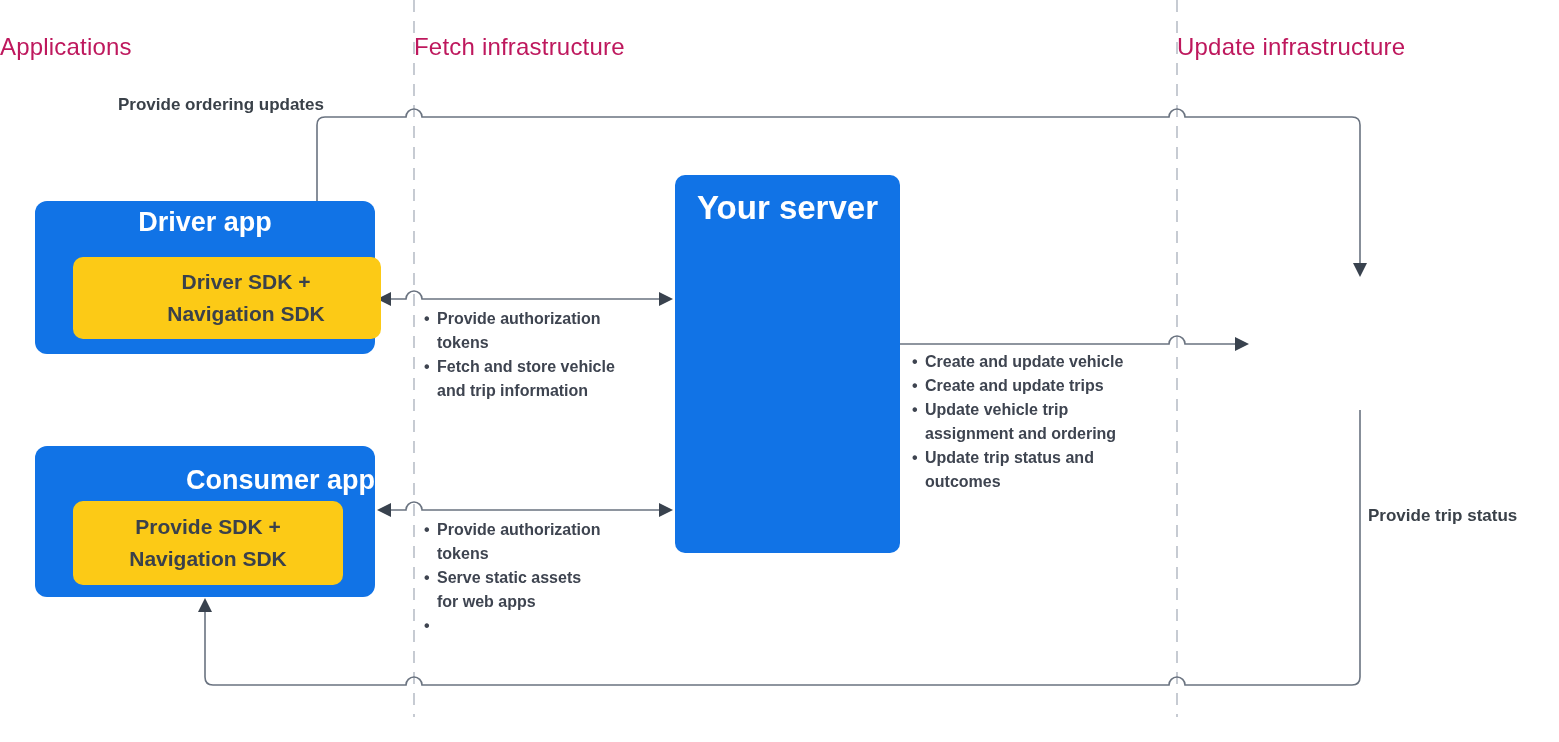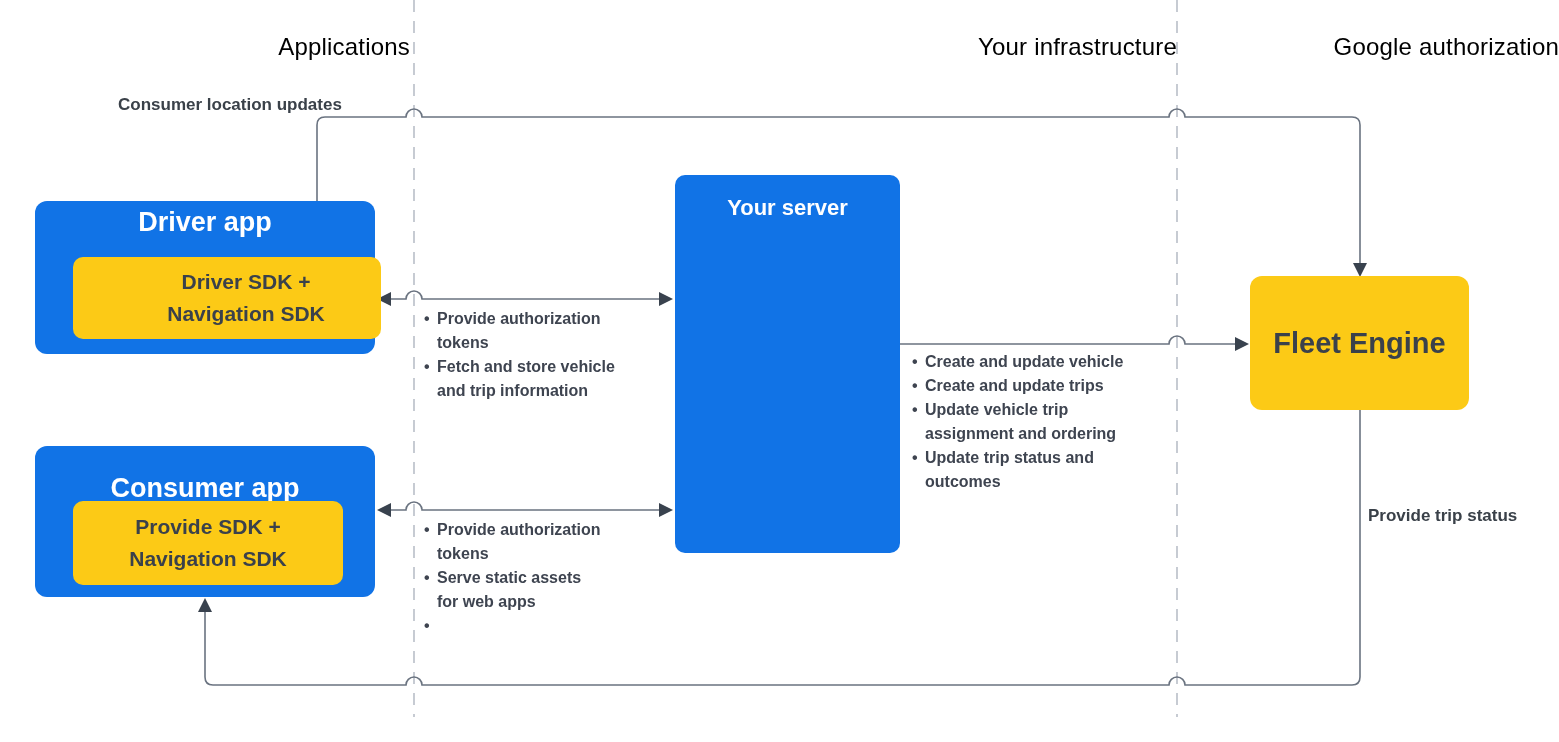--- a/index.html
+++ b/index.html
@@ -1,57 +1,57 @@
 <!DOCTYPE html>
 <html><head>
 <meta charset="utf-8">
 <style>
   html,body{margin:0;padding:0;background:#ffffff;}
   #canvas{
     position:relative;width:1559px;height:742px;background:#ffffff;overflow:hidden;
     font-family:"Liberation Sans", sans-serif;
   }
   .col-header{
-    position:absolute;top:33px;text-align:right;
-    font-size:24px;color:#000000;letter-spacing:.2px;
+    position:absolute;top:33px;text-align:left;
+    font-size:24px;color:#be185d;letter-spacing:.2px;
   }
   #hdr-apps{left:0;width:410px;}
   #hdr-yours{left:414px;width:763px;}
   #hdr-google{left:1177px;width:382px;}
 
   .edge-label{
     position:absolute;font-size:17px;font-weight:bold;color:#3a4149;white-space:nowrap;
   }
   #lbl-location{left:118px;top:95px;}
   #lbl-tripstatus{left:1368px;top:506px;}
 
   .app-box{
     position:absolute;background:#1173e6;border-radius:12px;
   }
   .app-title{
     text-align:center;color:#ffffff;font-weight:bold;font-size:27px;line-height:32px;
   }
   #driver-app{left:35px;top:201px;width:340px;height:153px;}
   #driver-app .app-title{padding-top:5px;}
   #consumer-app{left:35px;top:446px;width:340px;height:151px;}
-  #consumer-app .app-title{padding-top:26px;}
+  #consumer-app .app-title{padding-top:18px;text-align:right;}
 
   .sdk-box{
     position:absolute;background:#fcca16;border-radius:10px;
     display:flex;align-items:center;justify-content:center;text-align:center;
     font-size:21px;font-weight:bold;line-height:32px;color:#3a414b;white-space:pre-line;
   }
   #driver-sdk{left:73px;top:257px;width:270px;height:82px;padding-left:38px;}
   #consumer-sdk{left:73px;top:501px;width:270px;height:84px;}
 
   #your-server{
     position:absolute;left:675px;top:175px;width:225px;height:378px;
     background:#1173e6;border-radius:10px;
   }
-  #your-server .app-title{padding-top:17px;font-size:22px;}
+  #your-server .app-title{padding-top:17px;font-size:33px;}
 
   #fleet-engine{
     position:absolute;left:1250px;top:276px;width:219px;height:134px;
     background:#fcca16;border-radius:12px;
     display:flex;align-items:center;justify-content:center;
     font-size:29px;font-weight:bold;color:#3a414b;
   }
 
   .bullet-list{position:absolute;}
   .bullet-item{
@@ -94,43 +94,42 @@
     <polygon points="377,510 391,503 391,517" fill="#39424e"></polygon>
     <polygon points="673,510 659,503 659,517" fill="#39424e"></polygon>
 
     <path d="M 900 344 L 1169 344 A 8 8 0 0 1 1185 344 L 1238 344" fill="none" stroke="#6a7380" stroke-width="1.6"></path>
     <polygon points="1249,344 1235,337 1235,351" fill="#39424e"></polygon>
   </svg>
 
   <div class="boxlayer">
 
     <div id="hdr-apps" class="col-header">Applications</div>
-    <div id="hdr-yours" class="col-header">Your infrastructure</div>
-    <div id="hdr-google" class="col-header">Google authorization</div>
+    <div id="hdr-yours" class="col-header">Fetch infrastructure</div>
+    <div id="hdr-google" class="col-header">Update infrastructure</div>
 
-    <div id="lbl-location" class="edge-label">Consumer location updates</div>
+    <div id="lbl-location" class="edge-label">Provide ordering updates</div>
     <div id="lbl-tripstatus" class="edge-label">Provide trip status</div>
 
     <div id="driver-app" class="app-box">
       <div class="app-title">Driver app</div>
     </div>
     <div id="driver-sdk" class="sdk-box">Driver SDK +
 Navigation SDK</div>
 
     <div id="consumer-app" class="app-box">
       <div class="app-title">Consumer app</div>
     </div>
     <div id="consumer-sdk" class="sdk-box">Provide SDK +
 Navigation SDK</div>
 
     <div id="your-server">
       <div class="app-title">Your server</div>
     </div>
 
-    <div id="fleet-engine">Fleet Engine</div>
 
     <div id="list-driver-server" class="bullet-list">
       <div class="bullet-item">
         <span class="bullet-dot">•</span>
         <span class="bullet-text">Provide authorization
 tokens</span>
       </div>
       <div class="bullet-item">
         <span class="bullet-dot">•</span>
         <span class="bullet-text">Fetch and store vehicle

